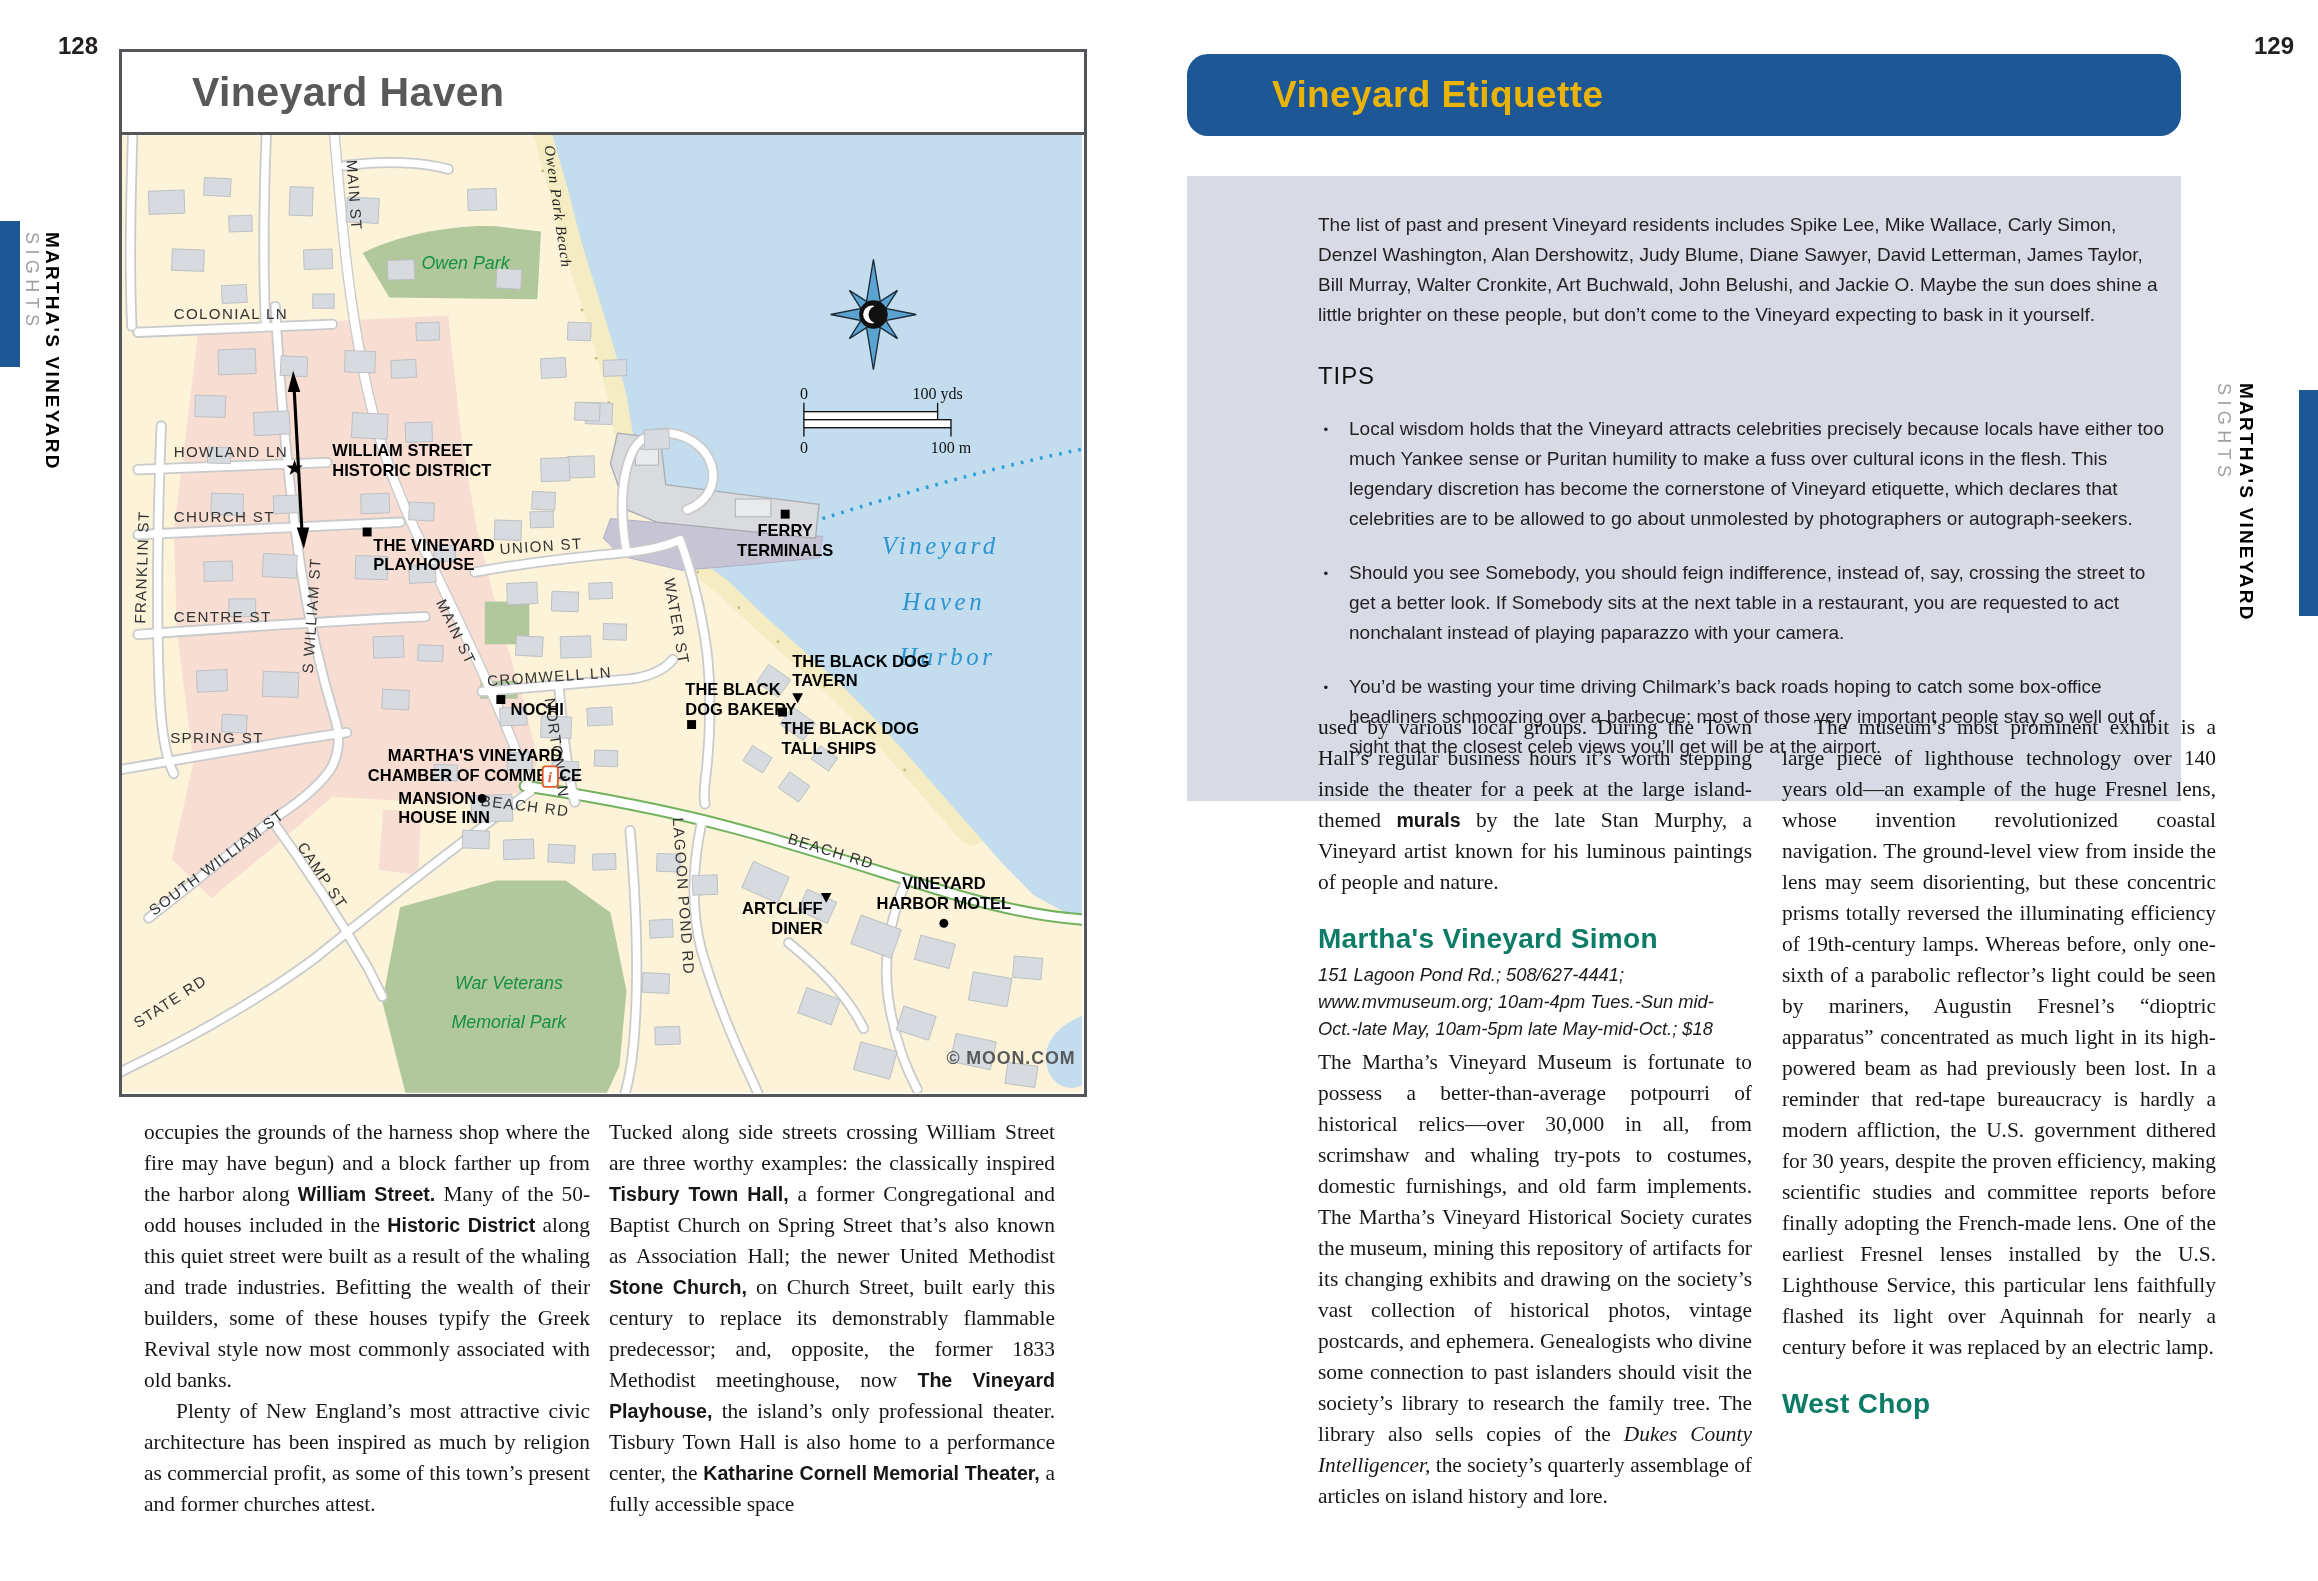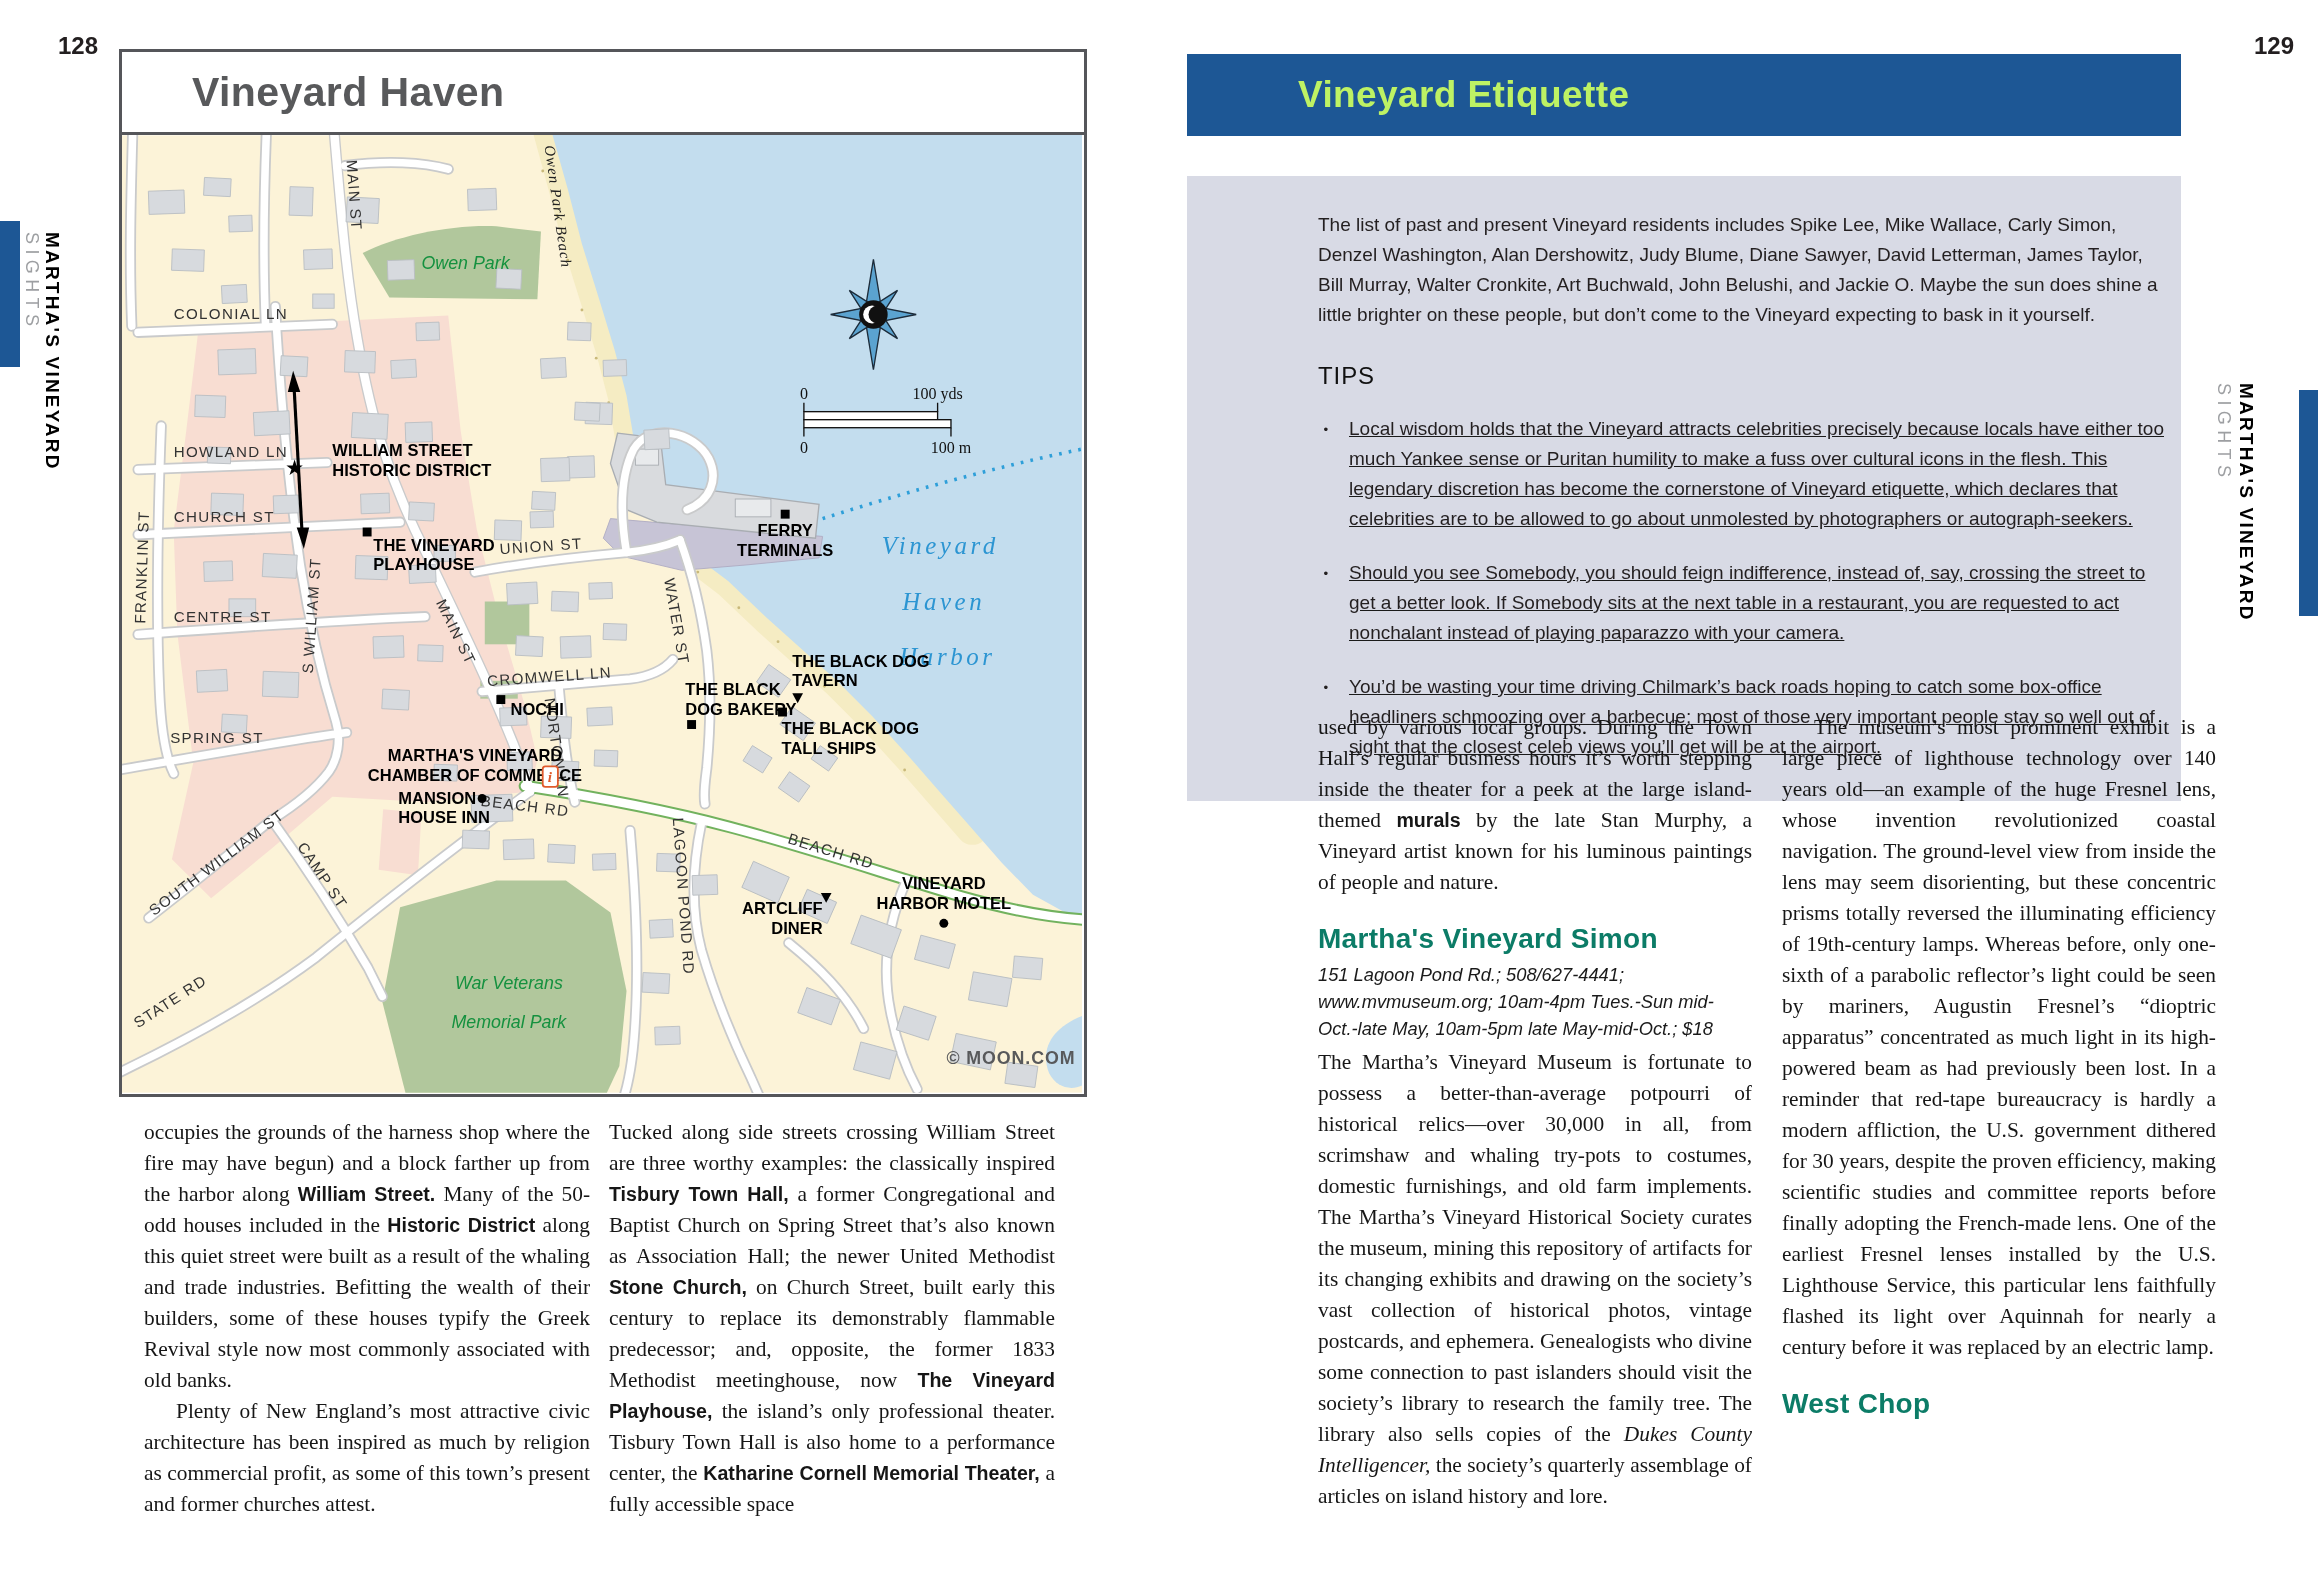--- a/index.html
+++ b/index.html
@@ -33,26 +33,26 @@
   .t-poi{font-size:18.5px;font-weight:bold;fill:#000;}
   .t-park{font-size:20px;font-style:italic;fill:#15913f;}
   .t-beach{font-family:"Liberation Serif",serif;font-style:italic;font-size:17px;fill:#222;letter-spacing:1px;}
   .t-harbor{font-family:"Liberation Serif",serif;font-size:28px;font-style:italic;fill:#2c95d2;letter-spacing:4px;}
   .t-credit{font-size:20px;font-weight:bold;fill:#58595b;letter-spacing:1px;}
   .t-scale{font-family:"Liberation Serif",serif;font-size:18px;fill:#111;}
   .mk{fill:#000;}
 
   
   .etq{position:absolute;left:1187px;top:54px;width:994px;}
-  .etq-header{background:#1d5795;height:82px;display:flex;align-items:center;padding-left:111px;
-              color:#bef264;font-size:37px;font-weight:bold;letter-spacing:0.4px;}
+  .etq-header{background:#1d5795;height:82px;display:flex;align-items:center;padding-left:85px;
+              color:#eab308;font-size:37px;font-weight:bold;letter-spacing:0.4px;border-radius:21px;}
   .etq-body{background:#d8dae5;padding:34px 14.3px 39px 131px;box-sizing:border-box;margin-top:40px;}
   .etq-intro{font-size:19px;line-height:30px;color:#231f20;margin:0;width:852px;}
   .etq-tips-h{font-size:24px;font-weight:normal;letter-spacing:0.9px;margin:32px 0 0 0;color:#111;}
-  ul.tips{list-style:none;margin:0;padding:0;width:852px;text-decoration:underline;}
+  ul.tips{list-style:none;margin:0;padding:0;width:852px;}
   ul.tips li{position:relative;padding-left:31px;font-size:19px;line-height:30px;margin-top:24px;color:#231f20;}
   ul.tips li::before{content:"•";position:absolute;left:5.4px;top:0.9px;font-size:13.4px;}
 
   
   .col{position:absolute;font-family:"Liberation Serif",serif;font-size:21.4px;line-height:31px;
        text-align:justify;color:#161616;overflow:hidden;}
   #colA{left:144px;top:1117px;width:446px;height:446px;}
   #colB{left:609px;top:1117px;width:446px;height:446px;}
   #colC{left:1318px;top:712px;width:434px;height:861px;}
   #colD{left:1782px;top:712px;width:434px;height:861px;}

